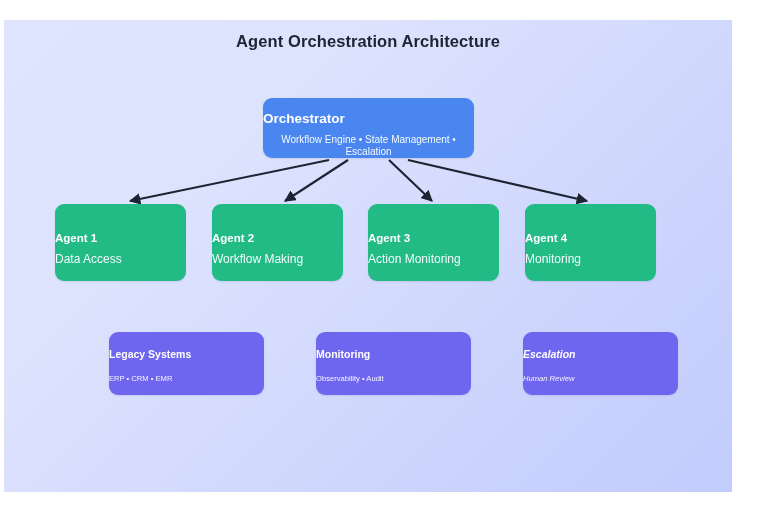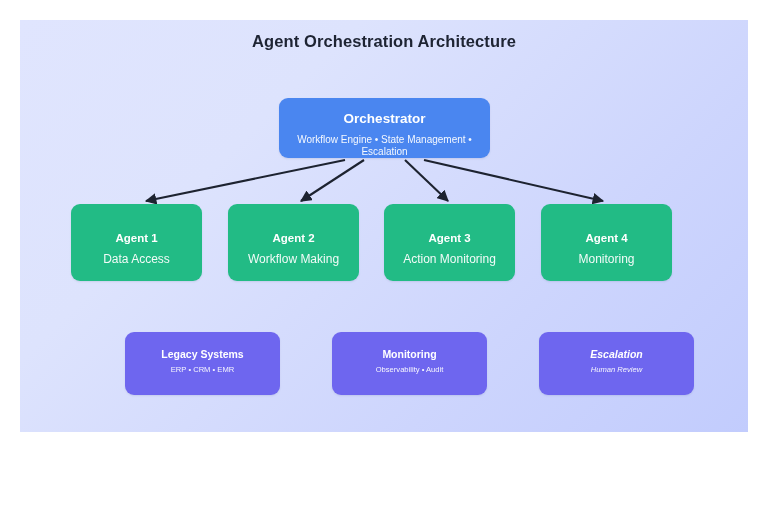--- a/index.html
+++ b/index.html
@@ -10,24 +10,24 @@
   body {
     width: 768px;
     height: 509px;
     overflow: hidden;
     font-family: "Liberation Sans", sans-serif;
     -webkit-font-smoothing: antialiased;
   }
 
   #diagram-canvas {
     position: absolute;
-    left: 20px;
+    left: 4px;
     top: 20px;
     width: 728px;
-    height: 412px;
+    height: 472px;
     background: linear-gradient(135deg, #e0e5fe 0%, #dde3fd 30%, #cdd5fd 70%, #c2ccfd 100%);
     overflow: hidden;
   }
 
   #diagram-title {
     position: absolute;
     left: 0;
     top: 12px;
     width: 728px;
     text-align: center;
@@ -36,21 +36,21 @@
     color: #1e2433;
     letter-spacing: 0.1px;
   }
 
   .node {
     position: absolute;
     box-sizing: border-box;
     border-radius: 9px;
     display: flex;
     flex-direction: column;
-    align-items: center;
+    align-items: flex-start;
     justify-content: flex-start;
     text-align: center;
     color: #ffffff;
     box-shadow: 0 1px 2px rgba(40, 50, 90, 0.10);
   }
   .node .node-title {
     font-weight: bold;
     line-height: 1.15;
   }
   .node .node-sub {
@@ -87,21 +87,21 @@
 
   
   .support-node {
     top: 312px;
     width: 155px;
     height: 63px;
     background: #6e66ef;
     padding-top: 16px;
   }
   .support-node .node-title { font-size: 10.5px; }
-  .support-node .node-sub { font-size: 7.6px; margin-top: 5px; }
+  .support-node .node-sub { font-size: 7.6px; margin-top: 14px; }
   #node-legacy-systems { left: 105px; }
   #node-monitoring { left: 312px; }
   #node-escalation { left: 519px; font-style: italic; }
 
   #connector-layer {
     position: absolute;
     left: 0;
     top: 0;
     width: 728px;
     height: 468px;

